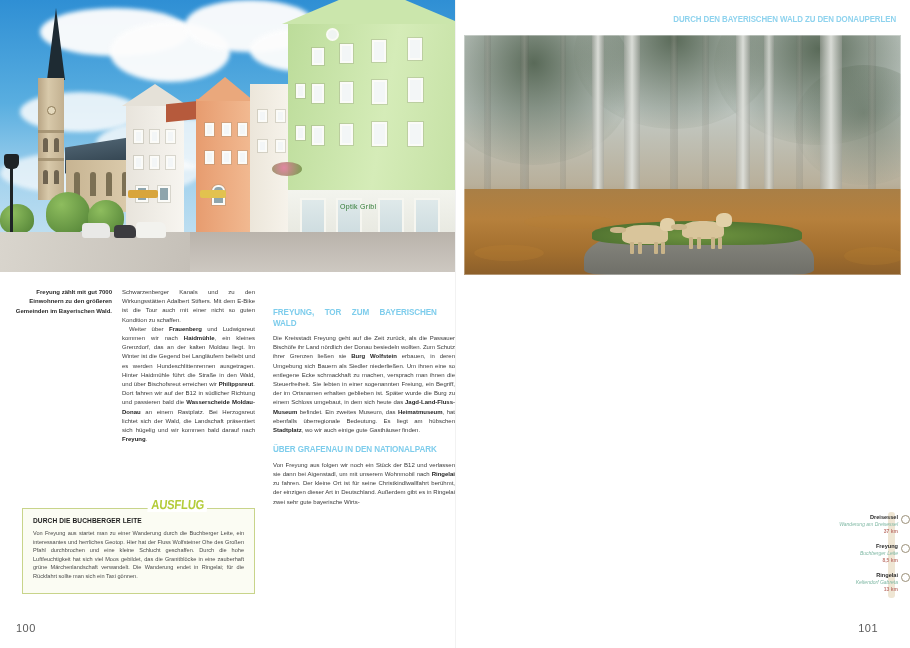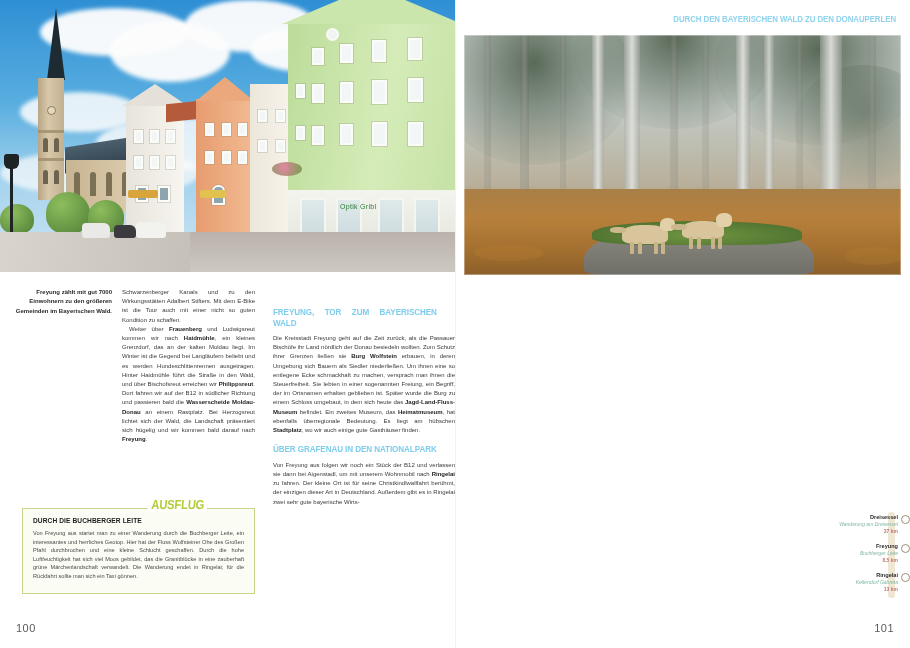--- a/index.html
+++ b/index.html
@@ -170,21 +170,21 @@
     position:absolute; right:-12px; top:1px; width:9px; height:9px;
     border-radius:50%; background:#ffffff; border:1.6px solid #9a8f78;
   }
   .route-name{ font-size:5.6px; font-weight:bold; color:#2d2d2d; line-height:7px;}
   .route-sub{ font-size:5px; color:#7fb8a4; line-height:6.6px; font-style:italic;}
   .route-km{ font-size:5px; color:#c07a72; line-height:6.6px; font-weight:bold;}
 
   
   .folio{ position:absolute; bottom:14px; font-size:11px; color:#5a5a5a; letter-spacing:.5px;}
   .folio-l{ left:16px; }
-  .folio-r{ right:16px;margin-top:32px; }
+  .folio-r{ right:32px;margin-top:32px; }
 
   .gutter{position:absolute;left:455px;top:0;width:1px;height:648px;background:#f2f2f2;}
 </style>
 </head>
 <body>
 
 <div class="spread">
 
   <div class="page page-left">
 

